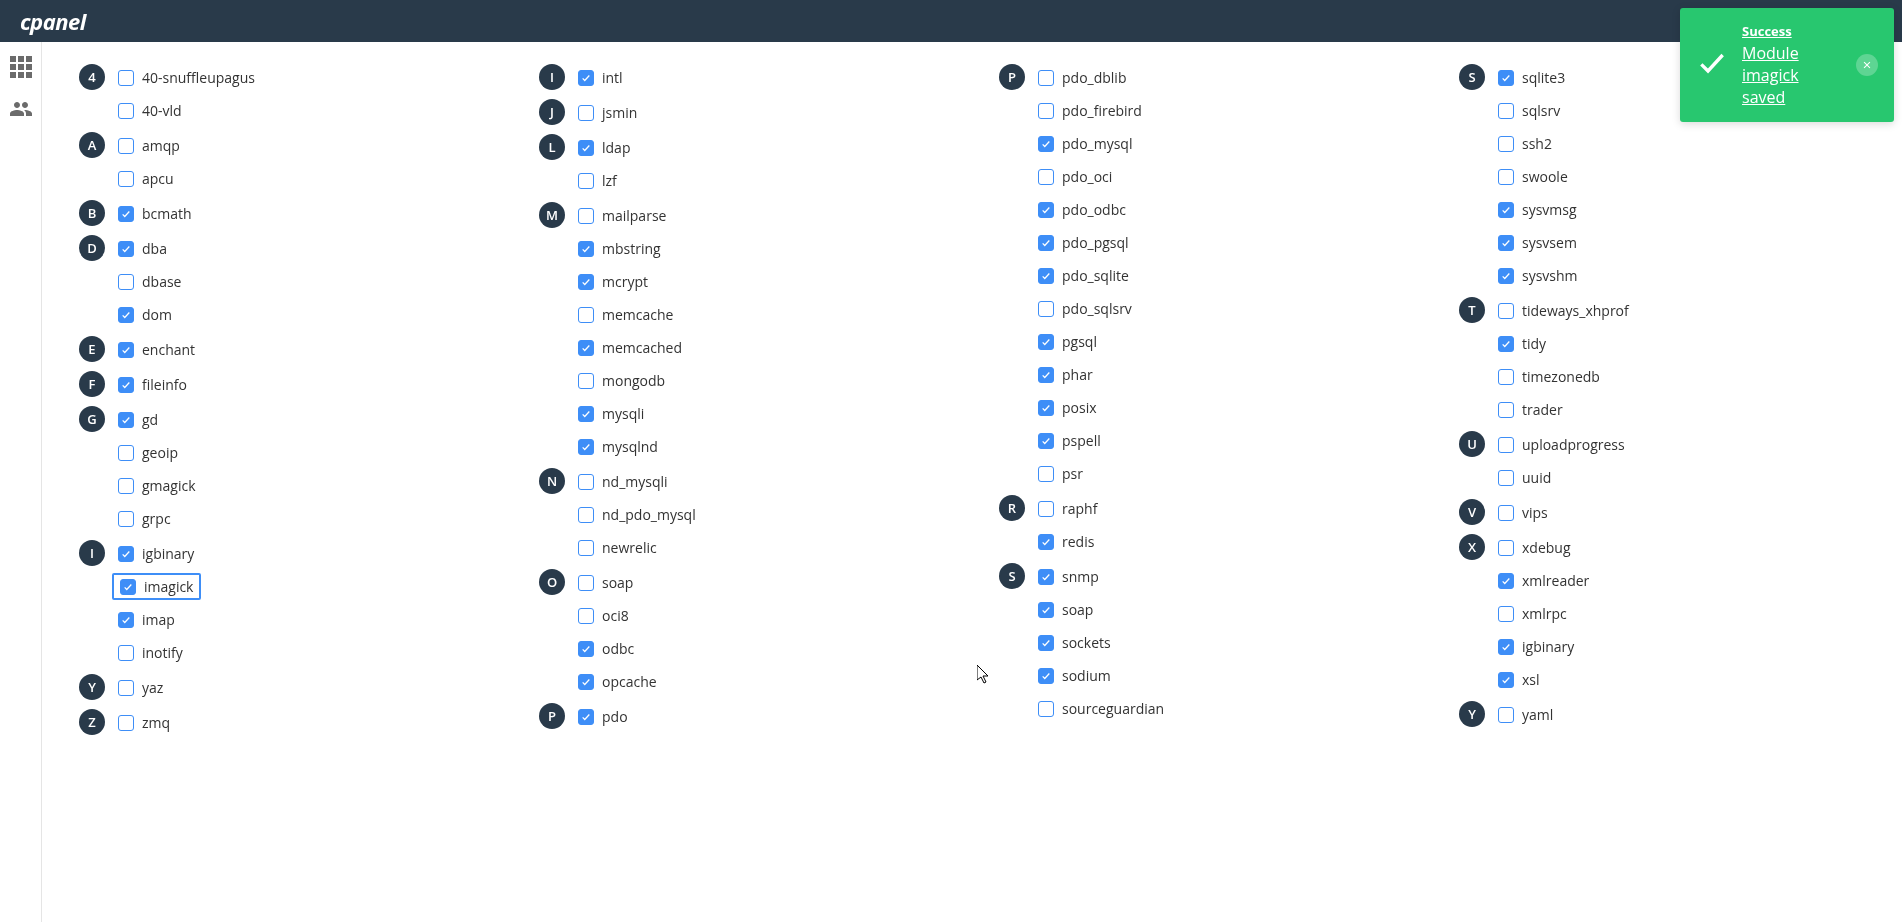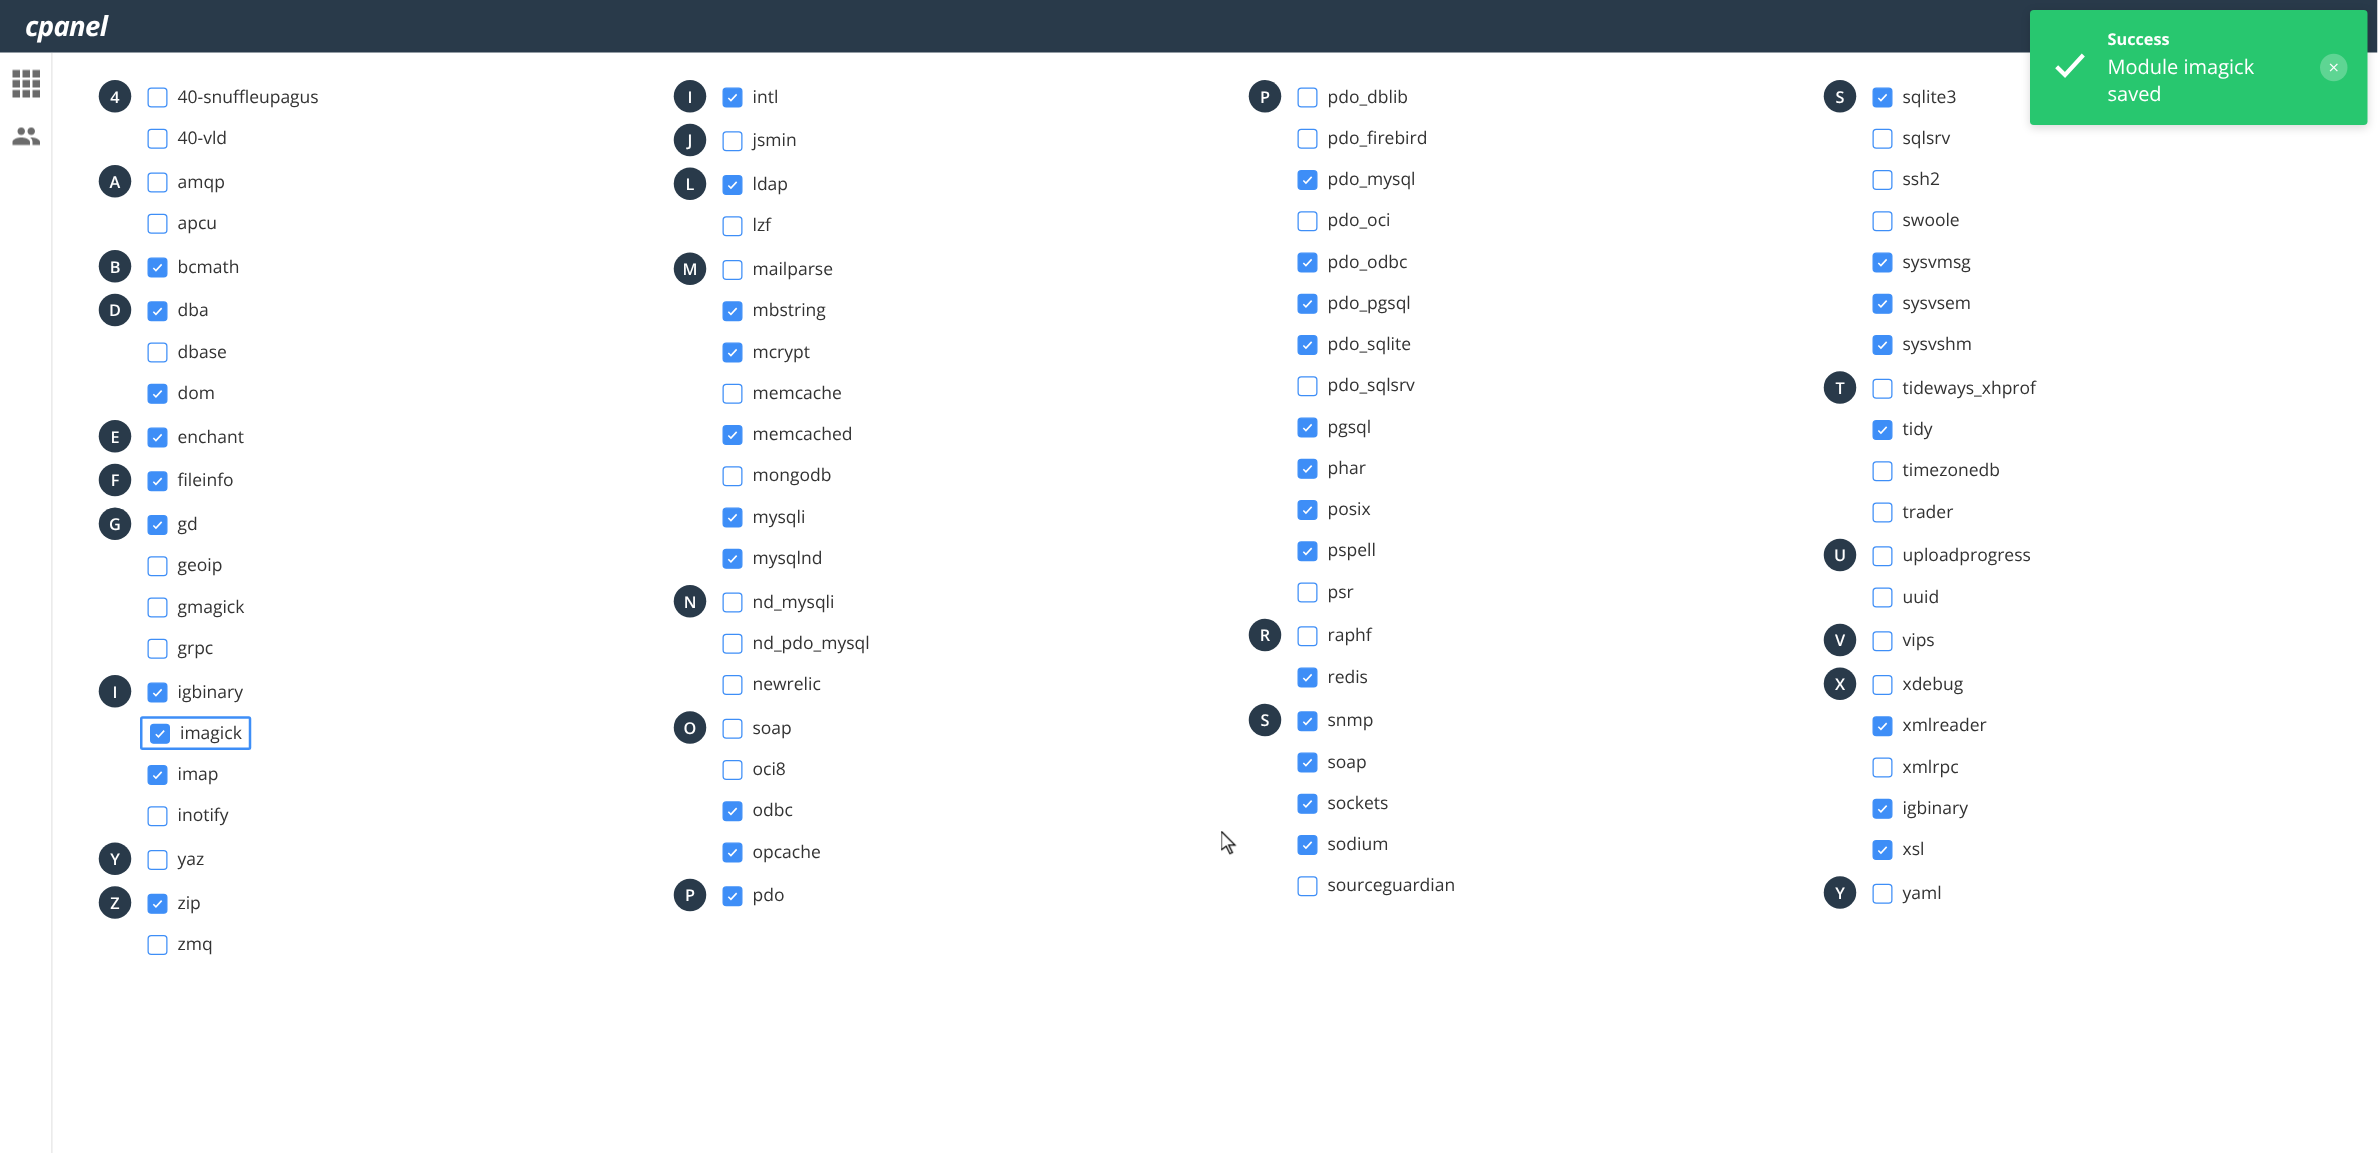--- a/index.html
+++ b/index.html
@@ -27,21 +27,21 @@
 .items-col { flex: 1; display: flex; flex-direction: column; gap: 6px; padding-top: 2px; }
 
 .chk-item { display: flex; align-items: center; gap: 8px; padding: 2px 4px; border: 2px solid transparent; border-radius: 2px; min-height: 24px; }
 .chk-item.highlighted { border-color: #3e8ef7; width: max-content; padding: 2px 6px; }
 .chk-box { width: 16px; height: 16px; border: 1.5px solid #3e8ef7; border-radius: 3px; display: flex; align-items: center; justify-content: center; flex: none; }
 .chk-box.checked { background: #3e8ef7; }
 .chk-box.checked svg { display: block; }
 .chk-box svg { display: none; width: 10px; height: 10px; stroke: #fff; stroke-width: 3; fill: none; }
 .chk-label { color: #333; }
 
-.toast { position: fixed; top: 8px; right: 8px; width: 270px; background: #28c76f; color: #fff; border-radius: 3px; padding: 14px 16px; display: flex; align-items: center; gap: 14px; box-shadow: 0 2px 8px rgba(0,0,0,0.15); }
+.toast { position: fixed; top: 8px; right: 8px; width: 214px; background: #28c76f; color: #fff; border-radius: 3px; padding: 14px 16px; display: flex; align-items: center; gap: 14px; box-shadow: 0 2px 8px rgba(0,0,0,0.15); text-decoration: underline; }
 .toast-check svg { width: 32px; height: 32px; stroke: #fff; stroke-width: 2.5; fill: none; }
 .toast-body { flex: 1; }
 .toast-title { font-weight: 700; font-size: 13px; margin-bottom: 2px; }
 .toast-msg { font-size: 16px; }
 .toast-close { width: 22px; height: 22px; border-radius: 50%; background: rgba(255,255,255,0.25); display: flex; align-items: center; justify-content: center; cursor: pointer; }
 .toast-close svg { width: 10px; height: 10px; stroke: #fff; stroke-width: 2.5; }
 
 .cursor { position: fixed; pointer-events: none; }
 </style>
 </head>
@@ -255,28 +255,20 @@
               <div class="chk-box"></div>
               <span class="chk-label">yaz</span>
             </div>
           </div>
         </div>
         <div class="group">
           <div class="letter-col">
             <div class="letter-badge">Z</div>
           </div>
           <div class="items-col">
-            <div class="chk-item">
-              <div class="chk-box checked">
-                <svg viewBox="0 0 24 24">
-                  <polyline points="4,13 9,18 20,6"></polyline>
-                </svg>
-              </div>
-              <span class="chk-label">zip</span>
-            </div>
             <div class="chk-item">
               <div class="chk-box"></div>
               <span class="chk-label">zmq</span>
             </div>
           </div>
         </div>
       </div>
       <div class="col">
         <div class="group">
           <div class="letter-col">

